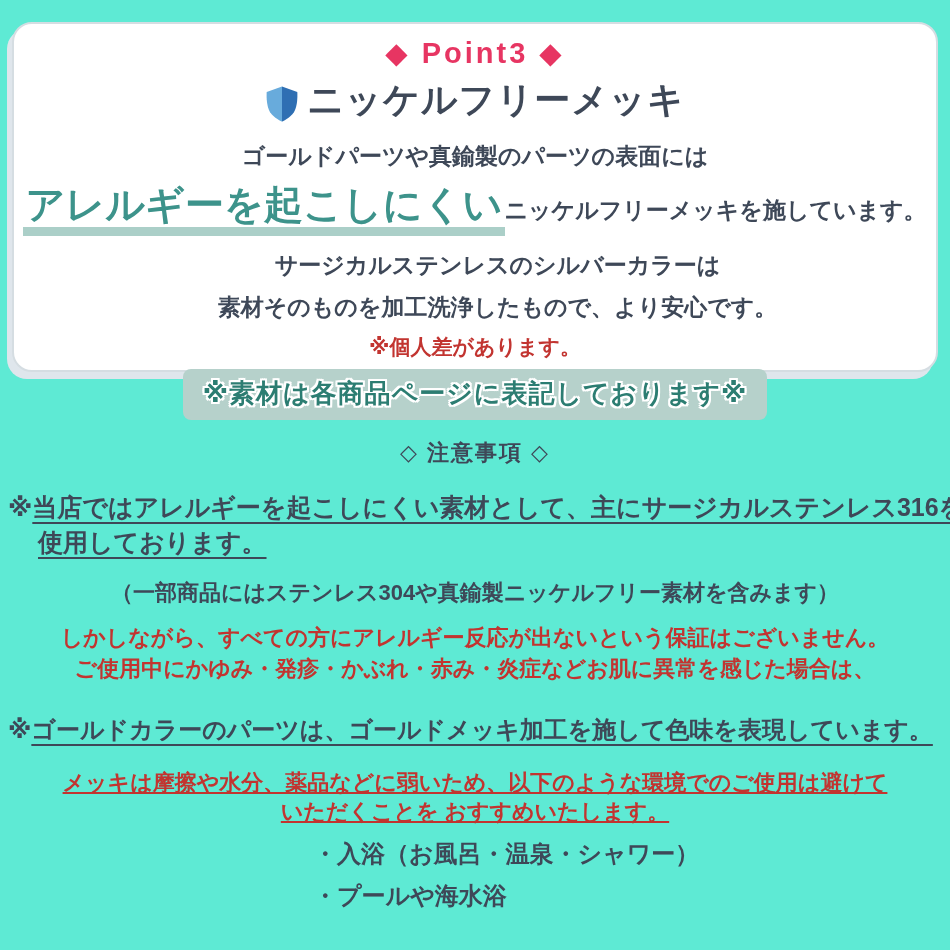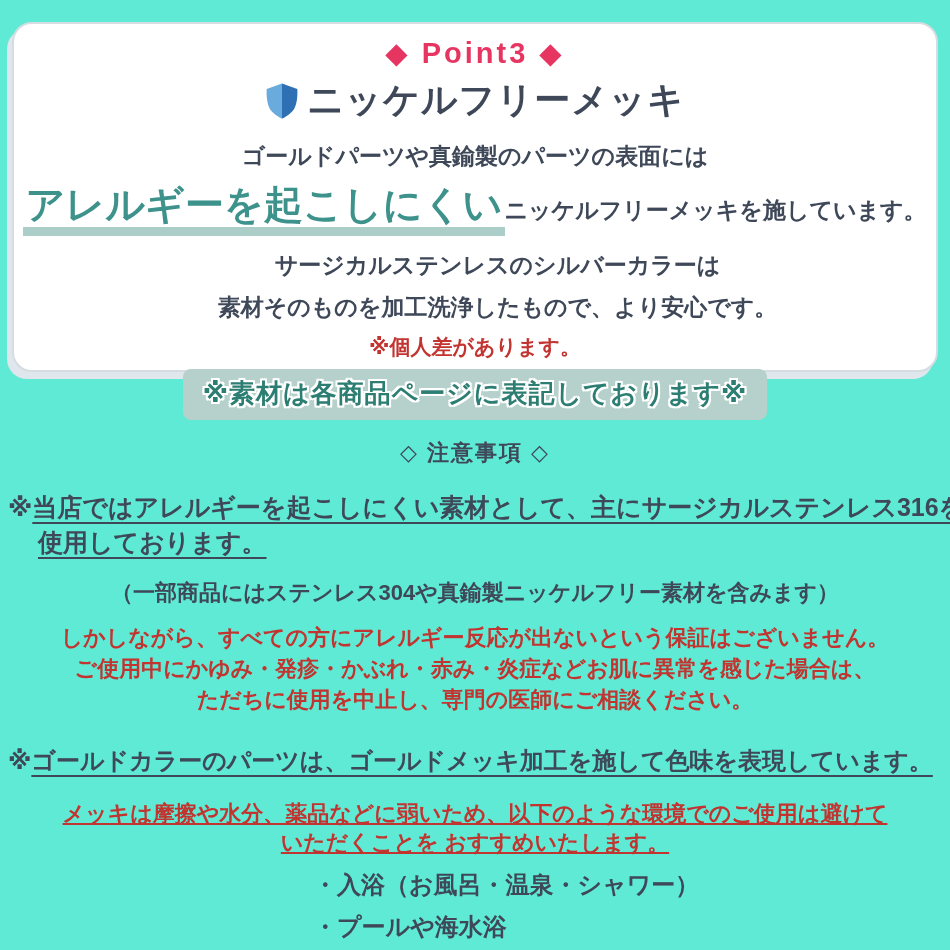--- a/index.html
+++ b/index.html
@@ -9,21 +9,21 @@
     font-weight:bold;color:#3e4858;background:#5eead4;
   }
   
   .point-panel{
     box-sizing:border-box;margin:22px 12px 0;height:350px;
     background:#ffffff;border:2px solid #d5dde2;border-radius:20px;
     box-shadow:-5px 7px 0 #dfe6ec;
     text-align:center;padding-top:12px;
   }
   .point-label{color:#e73562;font-size:29px;letter-spacing:3px;}
-  .panel-title{margin:6px 0 0;display:flex;align-items:center;justify-content:center;gap:8px;}
+  .panel-title{margin:6px 0 0;display:flex;align-items:flex-end;justify-content:center;gap:8px;}
   .panel-title .title-text{font-size:36px;letter-spacing:1px;color:#3e4858;}
   .shield{width:34px;height:42px;display:inline-block;}
   .subtitle{margin:16px 0 0;font-size:23px;}
   .allergy-line{margin:12px 0 0;white-space:nowrap;}
   .teal-big{
     display:inline-block;font-size:39px;letter-spacing:0px;color:#3d938b;
     border-bottom:9px solid #abcfc8;padding:0 2px 0;line-height:1.1;
   }
   .allergy-suffix{font-size:23px;color:#3e4858;}
   .body-line{margin:14px 0 0;font-size:23px;padding-left:45px;}
@@ -80,21 +80,20 @@
   <section class="caution-section">
     <h2 class="caution-heading">◇ 注意事項 ◇</h2>
 
     <p class="material-note"><span>※</span><span class="u">当店ではアレルギーを起こしにくい素材として、主にサージカルステンレス316を</span><span class="u line2">使用しております。</span></p>
 
     <p class="sub-note">（一部商品にはステンレス304や真鍮製ニッケルフリー素材を含みます）</p>
 
     <div class="red-block allergy-warning">
       <div>しかしながら、すべての方にアレルギー反応が出ないという保証はございません。</div>
       <div>ご使用中にかゆみ・発疹・かぶれ・赤み・炎症などお肌に異常を感じた場合は、</div>
-      <div>ただちに使用を中止し、専門の医師にご相談ください。</div>
     </div>
 
     <p class="gold-note"><span>※</span><span class="u">ゴールドカラーのパーツは、ゴールドメッキ加工を施して色味を表現しています。</span></p>
 
     <div class="red-block plating-warning">
       <div>メッキは摩擦や水分、薬品などに弱いため、以下のような環境でのご使用は避けて</div>
       <div>いただくことを おすすめいたします。</div>
     </div>
 
     <div class="avoid-list">

